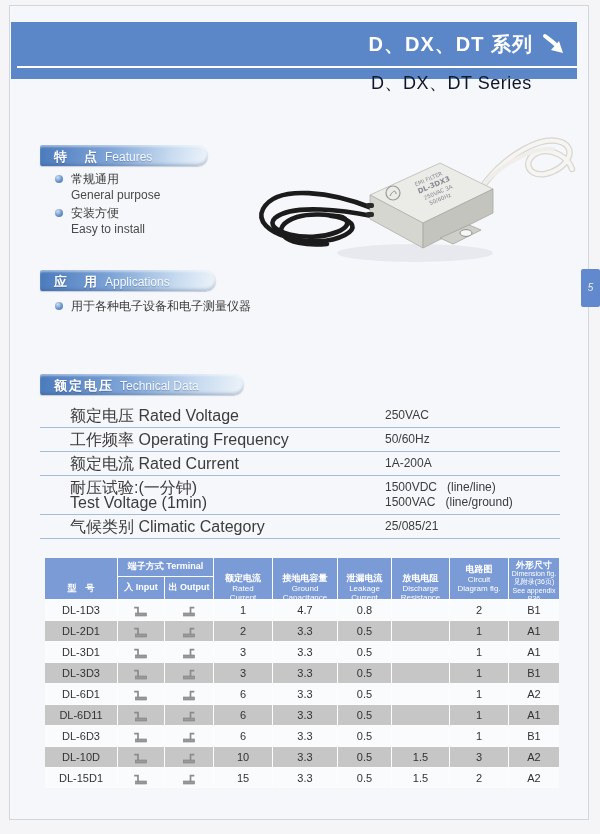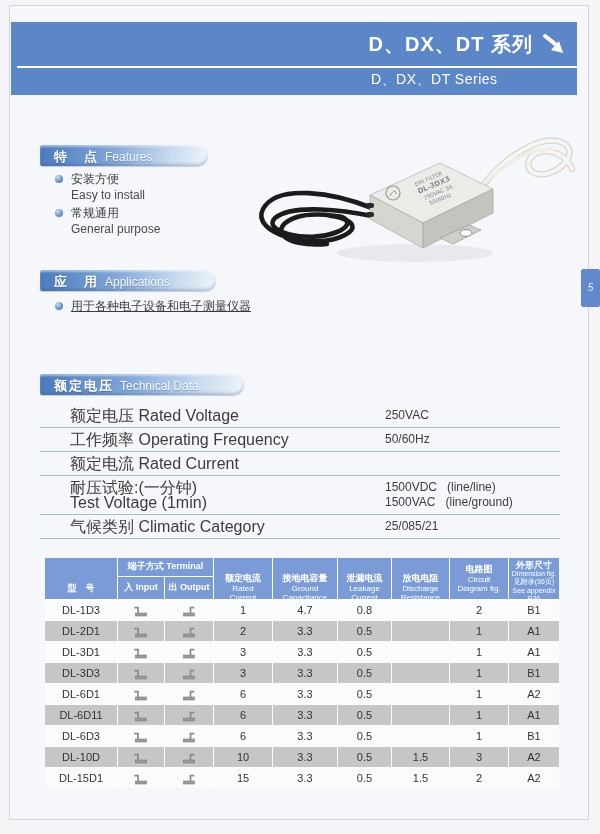--- a/index.html
+++ b/index.html
@@ -11,27 +11,27 @@
     position:relative;
     overflow:hidden;
   }
   .paper {
     position:absolute; left:9px; top:5px; width:580px; height:815px;
     background:#f6f7fa; border:1px solid #d3d5dd;
   }
 
   
   .banner {
-    position:absolute; left:11px; top:22px; width:566px; height:73px;
+    position:absolute; left:11px; top:22px; width:566px; height:57px;
     background:var(--accent-blue,#5b87c8);
   }
   .banner-rule { position:absolute; left:6px; right:0; top:44px; height:2px; background:#fff; }
   .banner-top { position:absolute; right:10px; top:7px; display:flex; align-items:center; gap:8px; }
   .title-zh { color:#fff; font-size:20px; font-weight:600; letter-spacing:1px; line-height:30px; }
-  .title-en { position:absolute; left:360px; top:49px; color:#ffffff; font-size:14px; letter-spacing:.5px; }
+  .title-en { position:absolute; left:360px; top:49px; color:#0f172a; font-size:18px; letter-spacing:.5px; }
 
   
   .sec {
     position:absolute; height:21px; line-height:21px; padding-left:14px;
     background:linear-gradient(100deg,#4a7abc 0%,#7da3d6 40%,#c9dcf0 78%,#eef4fa 100%);
     border-radius:3px 11px 11px 3px;
     box-shadow:inset 0 2px 2px rgba(255,255,255,.45), inset 0 -2px 3px rgba(40,70,120,.25), 0 1px 1px rgba(60,80,120,.25);
     white-space:nowrap;
   }
   .sec .zh { color:#fff; font-size:13px; font-weight:bold; letter-spacing:2px; text-shadow:0 1px 1px rgba(30,60,110,.45);text-align:right; }
@@ -147,39 +147,39 @@
 </svg>
 
 <div class="sec" style="left:40px; top:145px; width:168px;">
   <span class="zh">特　点</span><span class="en">Features</span>
 </div>
 <div class="blist" style="top:171px;">
 
     <div class="bitem">
       <div class="zh">
         <span class="bullet"></span>
-        <span>安装方便</span>
-      </div>
-      <div class="en">Easy to install</div>
+        <span>常规通用</span>
+      </div>
+      <div class="en">General purpose</div>
     </div>
 
     <div class="bitem">
       <div class="zh">
         <span class="bullet"></span>
-        <span>常规通用</span>
-      </div>
-      <div class="en">General purpose</div>
+        <span>安装方便</span>
+      </div>
+      <div class="en">Easy to install</div>
     </div>
 
 </div>
 
 <div class="sec" style="left:40px; top:270px; width:176px;">
   <span class="zh">应　用</span><span class="en">Applications</span>
 </div>
-<div class="blist" style="top:298px;text-decoration:underline;">
+<div class="blist" style="top:298px;">
 
     <div class="bitem">
       <div class="zh">
         <span class="bullet"></span>
         <span>用于各种电子设备和电子测量仪器</span>
       </div>
     </div>
 
 </div>
 
@@ -193,20 +193,21 @@
       <div class="tech-value">250VAC</div>
     </div>
 
     <div class="tech-row">
       <div class="tech-label">工作频率 Operating Frequency</div>
       <div class="tech-value">50/60Hz</div>
     </div>
 
     <div class="tech-row">
       <div class="tech-label">额定电流 Rated Current</div>
+      <div class="tech-value">1A-200A</div>
     </div>
 
     <div class="tech-row">
       <div class="tech-label">耐压试验:(一分钟)
 Test Voltage (1min)</div>
       <div class="tech-value">1500VDC&nbsp;&nbsp;&nbsp;(line/line)
 1500VAC&nbsp;&nbsp;&nbsp;(line/ground)</div>
     </div>
 
     <div class="tech-row">

